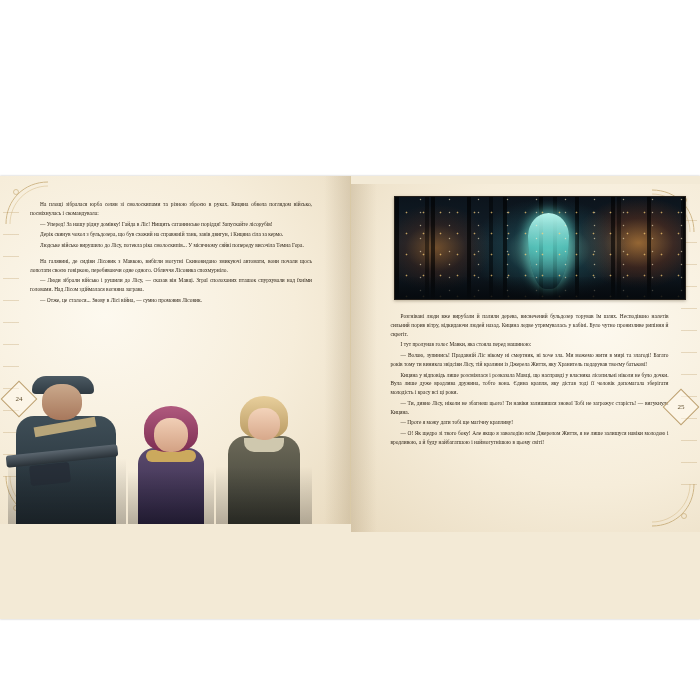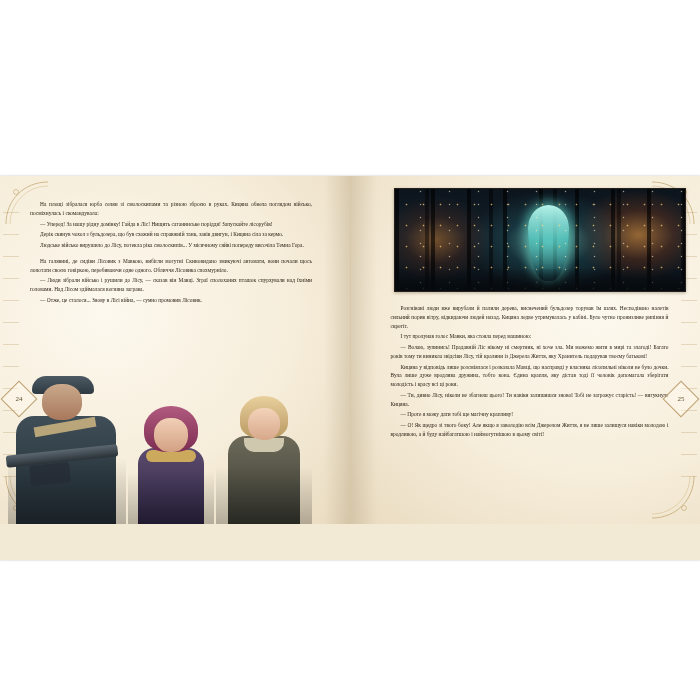--- a/index.html
+++ b/index.html
@@ -12,21 +12,21 @@
     height: 700px;
     overflow: hidden;
     font-family: "Liberation Serif", serif;
   }
 
   #spread {
     position: absolute;
     left: 0;
     top: 176px;
     width: 700px;
-    height: 384px;
+    height: 443px;
     display: flex;
     background: #f3ead6;
     box-shadow: 0 0 2px rgba(0,0,0,0.25);
   }
 
   .page {
     position: relative;
     width: 350px;
     height: 348px;
     overflow: hidden;
@@ -35,20 +35,21 @@
   }
 
   .page.left {
     border-right: 1px solid #d9c9a6;
     background:
       radial-gradient(ellipse at 30% 40%, #fdf9ef 0%, #f6edda 55%, #e9dbc0 100%);
   }
   .page.right {
     background:
       radial-gradient(ellipse at 70% 40%, #fdf9ef 0%, #f6edda 55%, #e9dbc0 100%);
+    margin-top: 8px;
   }
 
   
   .page.left::after {
     content: "";
     position: absolute;
     right: 0; top: 0; bottom: 0;
     width: 26px;
     background: linear-gradient(to right, rgba(120,95,55,0) 0%, rgba(120,95,55,0.18) 100%);
     pointer-events: none;

